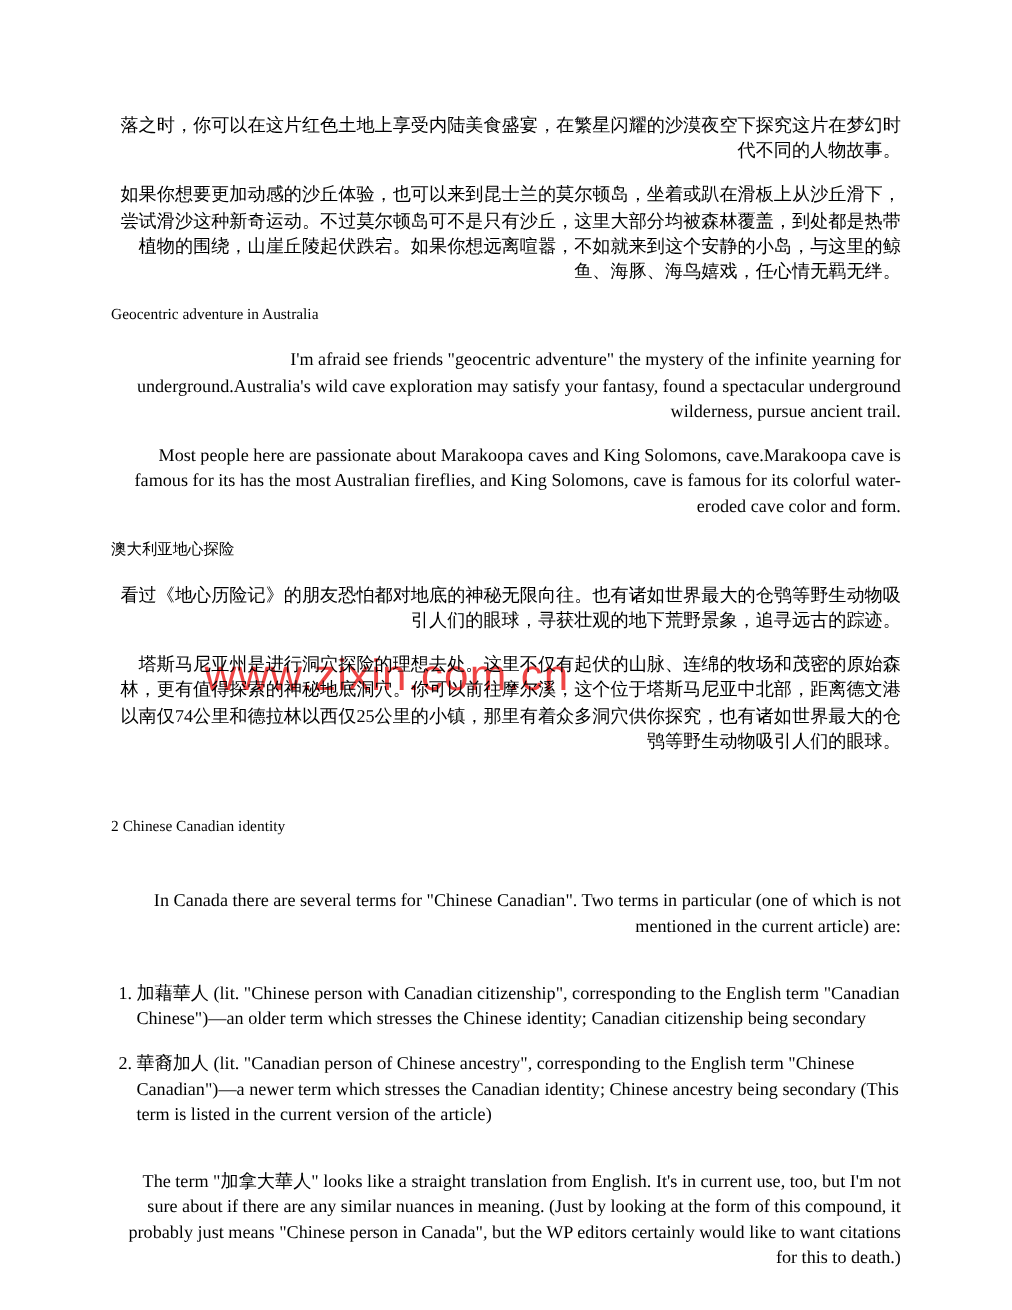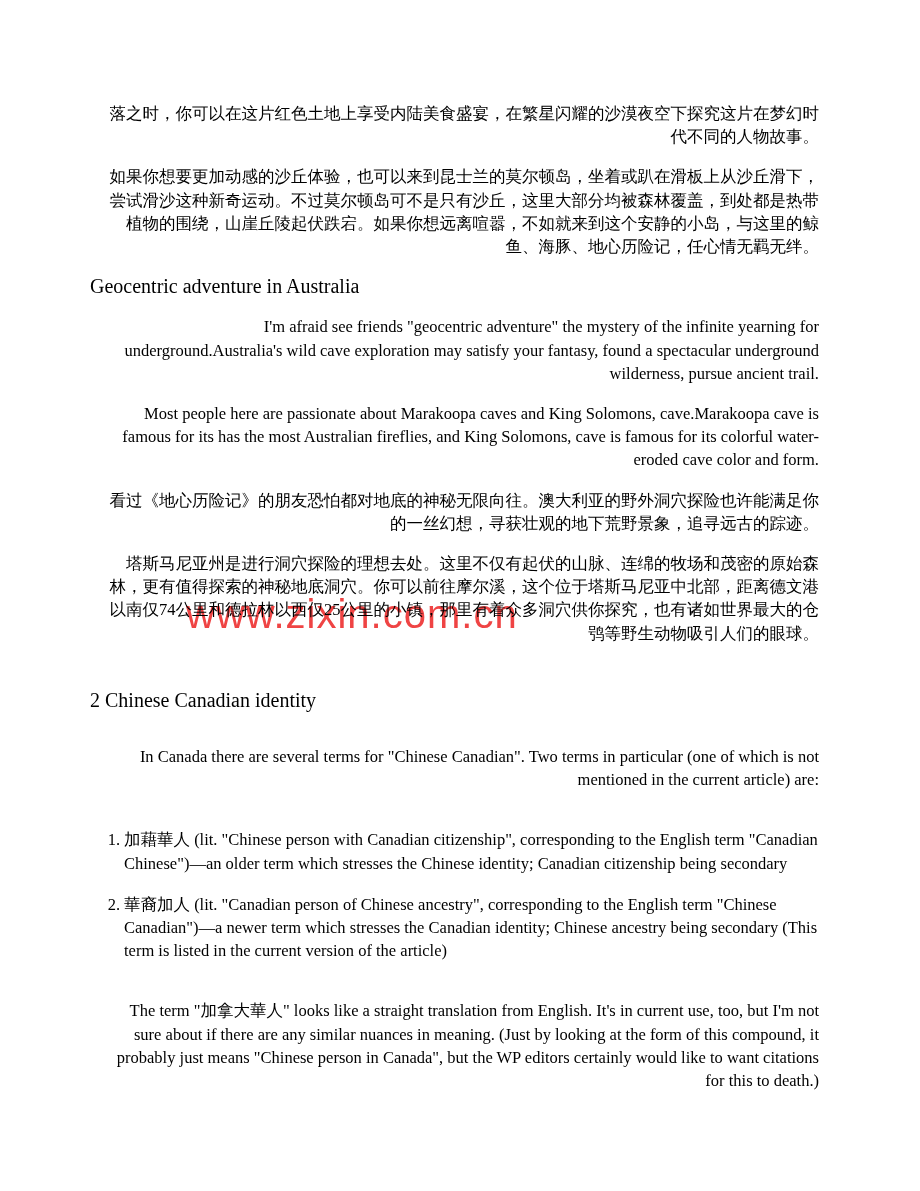--- a/index.html
+++ b/index.html
@@ -48,22 +48,22 @@
     text-align: right;
     word-break: break-word;
     -webkit-hyphens: none;
     hyphens: none;
   }
   p.para.cjk {
     font-size: 16.5px;
     line-height: 23.2px;
   }
   p.heading-line {
-    margin: 5px;
-    font-size: 20px;
+    margin: 16px;
+    font-size: 14px;
     line-height: 23.2px;
   }
   .spacer-sm { height: 11px; }
   .spacer-md { height: 22px; }
   .spacer-lg { height: 20px; }
   ol.terms {
     margin: 0;
     padding: 0 0 0 0;
     list-style: none;
     counter-reset: termnum;
@@ -92,32 +92,33 @@
 <body>
 
 <div class="page">
 
   <div class="watermark">www.zixin.com.cn</div>
 
   <div class="content">
 
     <p class="para cjk">落之时，你可以在这片红色土地上享受内陆美食盛宴，在繁星闪耀的沙漠夜空下探究这片在梦幻时代不同的人物故事。</p>
 
-    <p class="para cjk">如果你想要更加动感的沙丘体验，也可以来到昆士兰的莫尔顿岛，坐着或趴在滑板上从沙丘滑下，尝试滑沙这种新奇运动。不过莫尔顿岛可不是只有沙丘，这里大部分均被森林覆盖，到处都是热带植物的围绕，山崖丘陵起伏跌宕。如果你想远离喧嚣，不如就来到这个安静的小岛，与这里的鲸鱼、海豚、地心历险记，任心情无羁无绊。</p>
+    <p class="para cjk">如果你想要更加动感的沙丘体验，也可以来到昆士兰的莫尔顿岛，坐着或趴在滑板上从沙丘滑下，尝试滑沙这种新奇运动。不过莫尔顿岛可不是只有沙丘，这里大部分均被森林覆盖，到处都是热带植物的围绕，山崖丘陵起伏跌宕。如果你想远离喧嚣，不如就来到这个安静的小岛，与这里的鲸鱼、海豚、海鸟嬉戏，任心情无羁无绊。</p>
 
     <p class="heading-line">Geocentric adventure in Australia</p>
 
     <p class="para">I'm afraid see friends "geocentric adventure" the mystery of the infinite yearning for underground.Australia's wild cave exploration may satisfy your fantasy, found a spectacular underground wilderness, pursue ancient trail.</p>
 
 
 
     <p class="para">Most people here are passionate about Marakoopa caves and King Solomons, cave.Marakoopa cave is famous for its has the most Australian fireflies, and King Solomons, cave is famous for its colorful water-eroded cave color and form.</p>
 
+    <p class="heading-line">澳大利亚地心探险</p>
 
-    <p class="para cjk">看过《地心历险记》的朋友恐怕都对地底的神秘无限向往。澳大利亚的野外洞穴探险也许能满足你的一丝幻想，寻获壮观的地下荒野景象，追寻远古的踪迹。</p>
+    <p class="para cjk">看过《地心历险记》的朋友恐怕都对地底的神秘无限向往。也有诸如世界最大的仓鸮等野生动物吸引人们的眼球，寻获壮观的地下荒野景象，追寻远古的踪迹。</p>
 
     <p class="para cjk">塔斯马尼亚州是进行洞穴探险的理想去处。这里不仅有起伏的山脉、连绵的牧场和茂密的原始森林，更有值得探索的神秘地底洞穴。你可以前往摩尔溪，这个位于塔斯马尼亚中北部，距离德文港以南仅74公里和德拉林以西仅25公里的小镇，那里有着众多洞穴供你探究，也有诸如世界最大的仓鸮等野生动物吸引人们的眼球。</p>
 
 
     <div class="spacer-md"></div>
 
     <p class="heading-line">2 Chinese Canadian identity</p>
 
     <div class="spacer-sm"></div>
 

